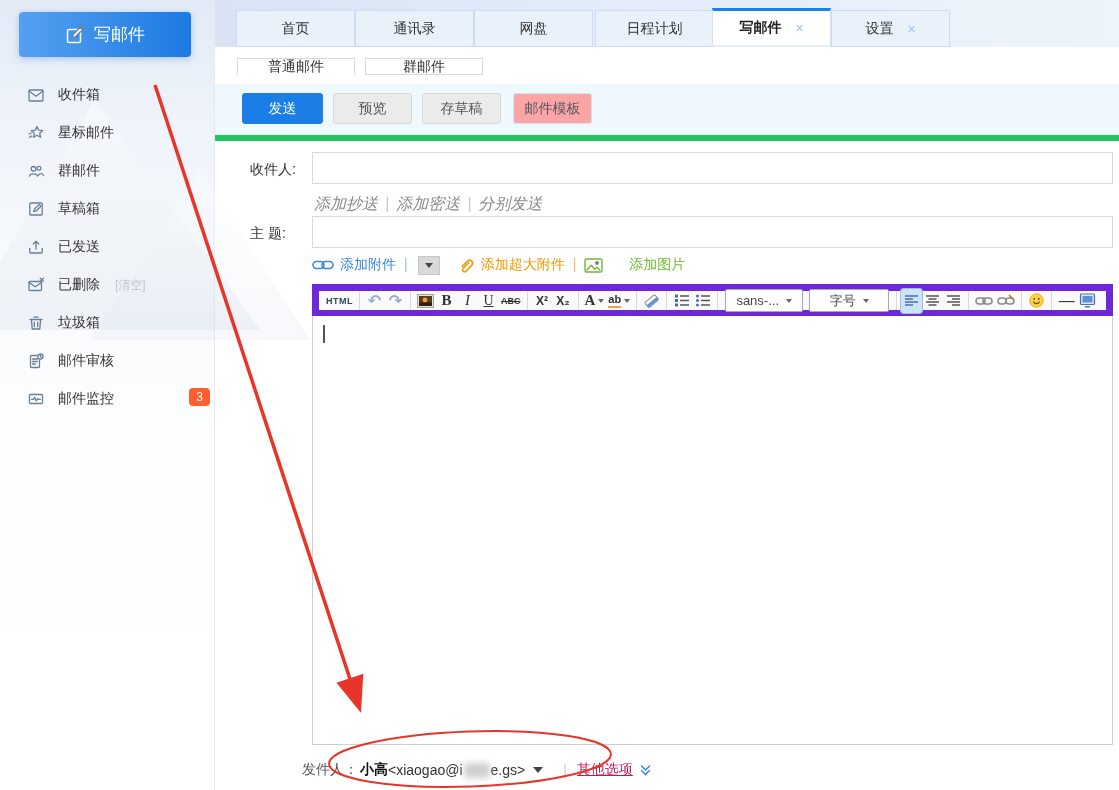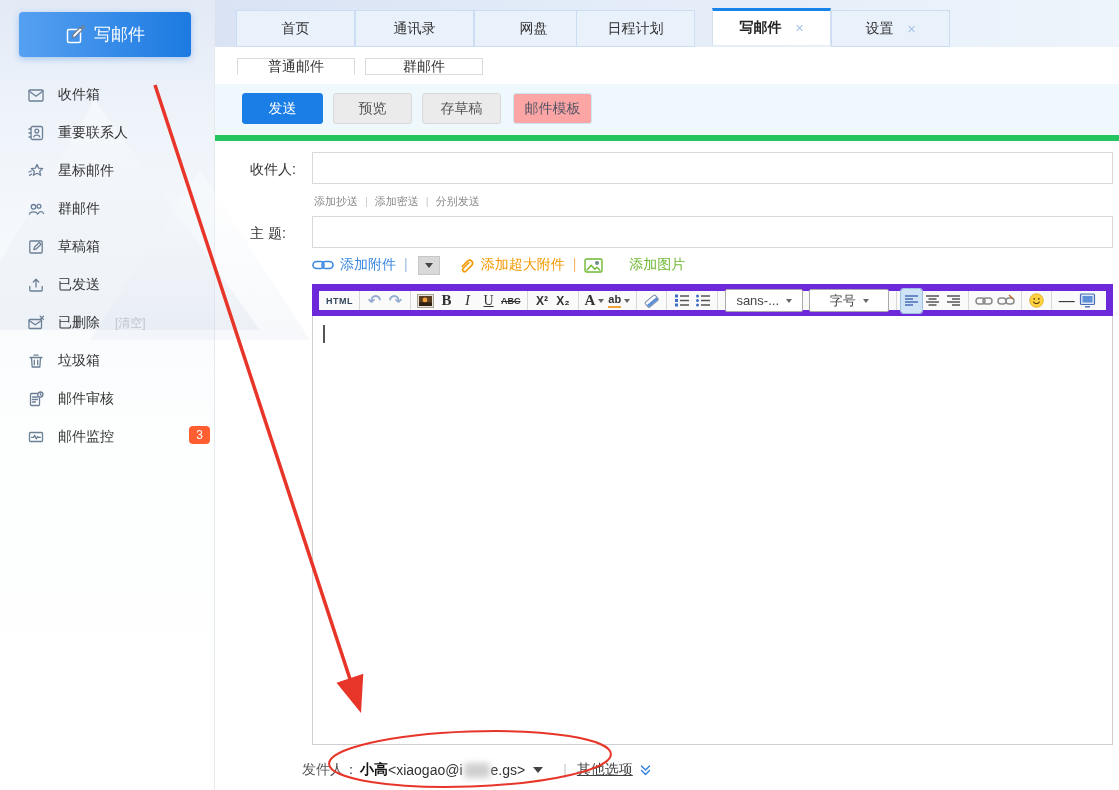--- a/index.html
+++ b/index.html
@@ -50,21 +50,21 @@
   .abtn { position:absolute; top:9px; height:31px; border-radius:3px; font-size:14px; cursor:pointer;
     display:flex; align-items:center; justify-content:center; }
   .abtn.primary { left:27px; width:81px; background:#1a7ee6; color:#fff; border:1px solid #1a7ee6; }
   .abtn.gray1 { left:118px; width:79px; background:#ebebeb; border:1px solid #d9d9d9; color:#555; }
   .abtn.gray2 { left:207px; width:79px; background:#ebebeb; border:1px solid #d9d9d9; color:#555; }
   .abtn.light { left:298px; width:79px; background:#fca5a5; border:1px solid #cfe6f2; color:#556; }
 
   .field-label { position:absolute; font-size:14px; color:#333; }
   .tinput { position:absolute; left:97px; width:801px; height:32px; border:1px solid #d9d9d9;
     background:#fff; font-size:14px; padding:0 8px; outline:none; }
-  .cc-links { position:absolute; left:99px; top:194px; font-size:11px; color:#8a8a8a; }
+  .cc-links { position:absolute; left:99px; top:194px; font-size:16px; color:#8a8a8a;font-style:italic; }
   .cc-links a { color:#8a8a8a; text-decoration:none; cursor:pointer; }
   .pipe { color:#c9c9c9; margin:0 7px; }
 
   .attach-row { position:absolute; left:97px; top:256px; height:24px; display:flex; align-items:flex-start; font-size:14px; }
   .attach-row a { text-decoration:none; cursor:pointer; }
   .link-blue { color:#3a87e0; }
   .link-orange { color:#f39800; }
   .link-green { color:#70b832;margin-left:21px; }
   .pipe-b { color:#9bbce0; margin:0 8px; }
   .pipe-o { color:#f4b96c; margin:0 8px; }
@@ -103,21 +103,21 @@
   
   .sender-row { position:absolute; left:87px; top:761px; display:flex; align-items:center; font-size:14px;justify-content:space-between; }
   .sender-label { color:#555; }
   .sender-name { font-weight:bold; color:#111; margin-left:2px; }
   .sender-addr { color:#333; }
   .blur-patch { display:inline-block; width:26px; height:15px; background:#cfcfcf; filter:blur(3px);
     vertical-align:middle; margin:0 1px; border-radius:3px; }
   .sender-caret { width:0; height:0; border-left:5px solid transparent; border-right:5px solid transparent;
     border-top:6px solid #444; margin:0 10px 0 8px; cursor:pointer; }
   .sender-pipe { color:#ccc; margin:0 10px; }
-  .other-opts { color:#404040; text-decoration:underline; cursor:pointer; }
+  .other-opts { color:#be185d; text-decoration:underline; cursor:pointer; }
   .chev2 { margin-left:6px; cursor:pointer; display:flex; }
 
   
   .anno { position:absolute; left:0; top:0; width:1119px; height:790px; pointer-events:none; z-index:50; }
 </style>
 </head>
 <body>
 
 <div class="sidebar">
   <div class="mountain m1"></div>
@@ -140,31 +140,20 @@
           <svg width="18" height="18" viewBox="0 0 18 18">
             <rect x="2" y="4" width="14" height="11" rx="1"></rect>
             <path d="M2 5l7 5.2L16 5"></path>
           </svg>
         </span>
       <span>收件箱</span>
     </div>
     <div class="side-item">
       <span class="sicon">
           <svg width="18" height="18" viewBox="0 0 18 18">
-            <rect x="4" y="2.5" width="11.5" height="13" rx="1.5"></rect>
-            <circle cx="9.8" cy="7" r="1.9"></circle>
-            <path d="M6.8 12.8c.5-2.2 5.5-2.2 6 0"></path>
-            <path d="M2 5h2M2 9h2M2 13h2"></path>
-          </svg>
-        </span>
-      <span>重要联系人</span>
-    </div>
-    <div class="side-item">
-      <span class="sicon">
-          <svg width="18" height="18" viewBox="0 0 18 18">
             <path d="M10 2.5l1.7 3.7 4 .4-3 2.7.9 4-3.6-2.1-3.6 2.1.9-4-3-2.7 4-.4z"></path>
             <path d="M2 10l2.2-1M2.6 13.4l2-1.4"></path>
           </svg>
         </span>
       <span>星标邮件</span>
     </div>
     <div class="side-item">
       <span class="sicon">
           <svg width="18" height="18" viewBox="0 0 18 18">
             <circle cx="6.5" cy="6.8" r="2.3"></circle>
@@ -244,21 +233,21 @@
   <div class="tabbar">
     <div class="tab" style="left:21px">
       <span>首页</span>
     </div>
     <div class="tab" style="left:259px">
       <span>网盘</span>
     </div>
     <div class="tab" style="left:140px">
       <span>通讯录</span>
     </div>
-    <div class="tab" style="left:361px">
+    <div class="tab" style="left:380px">
       <span>日程计划</span>
     </div>
     <div class="tab active" style="left:497px">
       <span>写邮件</span>
       <span class="tab-close">×</span>
     </div>
     <div class="tab" style="left:616px">
       <span>设置</span>
       <span class="tab-close">×</span>
     </div>

